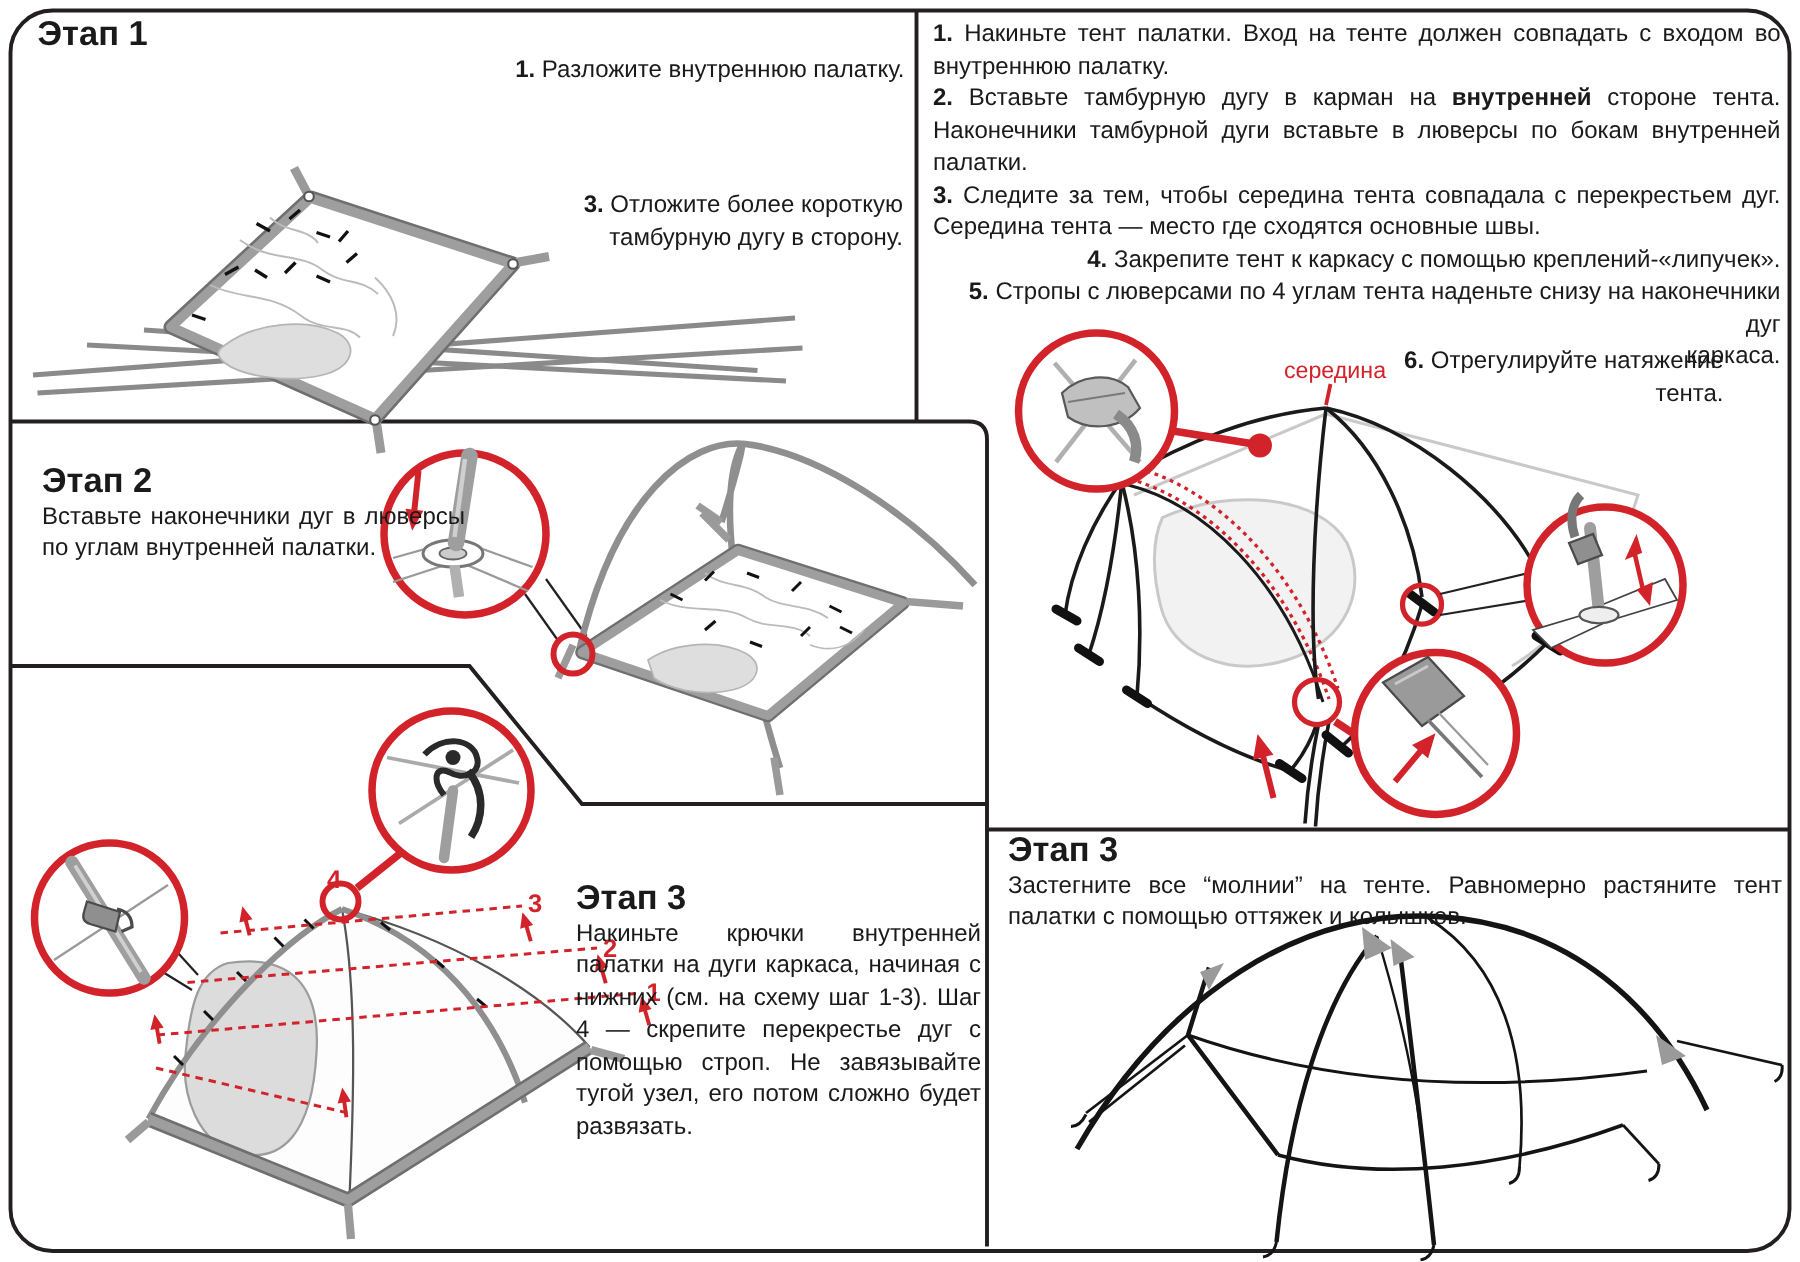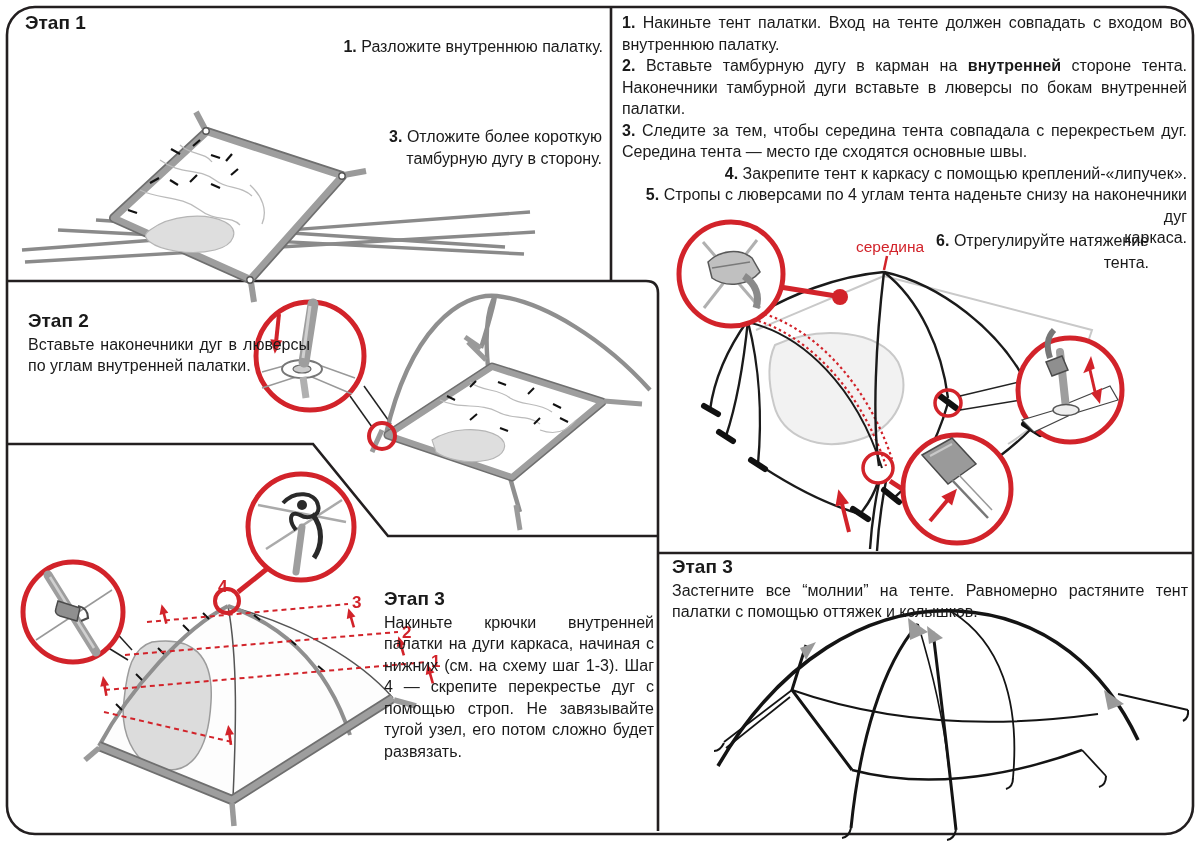--- a/index.html
+++ b/index.html
@@ -1,21 +1,21 @@
 <!DOCTYPE html>
 <html><head>
 <meta charset="utf-8">
 <style>
   html,body{margin:0;padding:0;background:#fff;}
   .page{position:relative;width:1200px;height:841px;background:#fff;overflow:hidden;
         font-family:"Liberation Sans",sans-serif;color:#1a1a1a;}
   svg{position:absolute;left:0;top:0;}
   svg text{font-family:"Liberation Sans",sans-serif;}
   .tb{position:absolute;font-size:16px;line-height:21.5px;}
-  .tb .title{font-weight:bold;font-size:19px;margin:0 0 2px 0;text-align:left;}
+  .tb .title{font-weight:bold;font-size:23px;margin:0 0 2px 0;text-align:left;}
   .p{margin:0;text-align:justify;}
   .p.last{text-align:right;}
   .num{font-weight:bold;}
   .cont{margin-left:352px;text-align:right;}
 </style>
 </head>
 <body>
 
 <div class="page">
 

